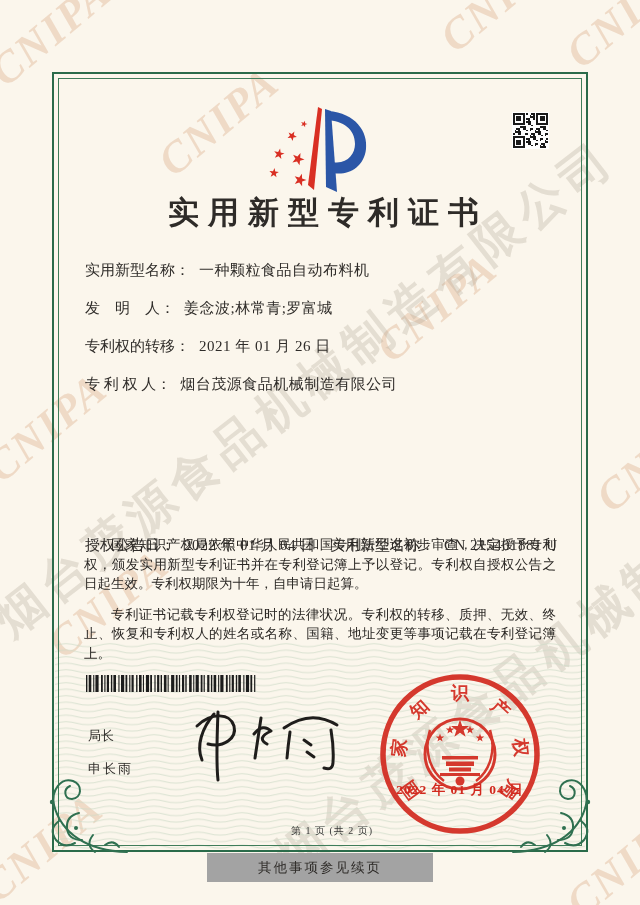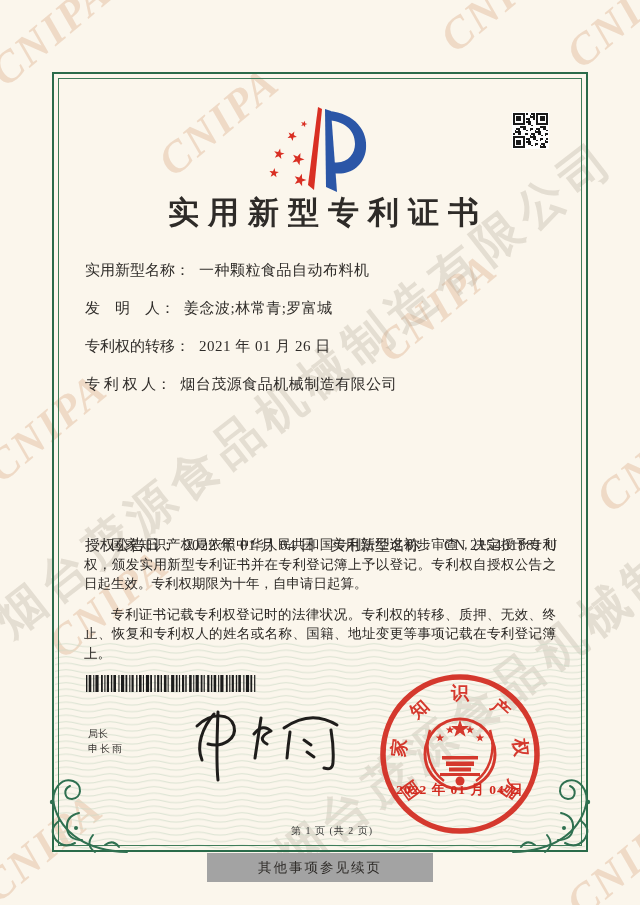--- a/index.html
+++ b/index.html
@@ -40,22 +40,22 @@
   .fvalue { white-space:pre; margin-left:9px; letter-spacing:0.5px; }
   .grant-row { position:absolute; left:85px; top:496px; width:480px; font-size:15px; color:#2f2c29;margin-top:40px; }
   .grant-no { position:absolute; left:245px; top:0; }
 
   .paras { position:absolute; left:84px; top:524px; width:472px; font-size:13.5px;
            line-height:19.5px; color:#2b2825; text-align:justify; }
   .paras p { text-indent:2em;margin-top:11px; }
 
   .barcode { position:absolute; left:86px; top:675px; width:172px; height:17px; }
 
-  .director { position:absolute; left:88px; top:727px; font-size:10px; color:#2f2c29; }
-  .director .name { margin-top:1px; letter-spacing:2px; }
+  .director { position:absolute; left:88px; top:727px; font-size:13px; color:#2f2c29; }
+  .director .name { margin-top:15px; letter-spacing:2px; }
   .sig { position:absolute; left:188px; top:700px; width:156px; height:92px; }
 
   .seal { position:absolute; left:376px; top:670px; width:168px; height:168px; }
   .seal-date { position:absolute; left:385px; top:781px; width:150px; text-align:center;
                font-size:13.5px; font-weight:bold; color:#d2291e; letter-spacing:1px; }
 
   .flourish { position:absolute; width:86px; height:90px; }
   .fl-left { left:43px; top:765px; }
   .fl-right { left:511px; top:765px; transform:scaleX(-1); }
 

